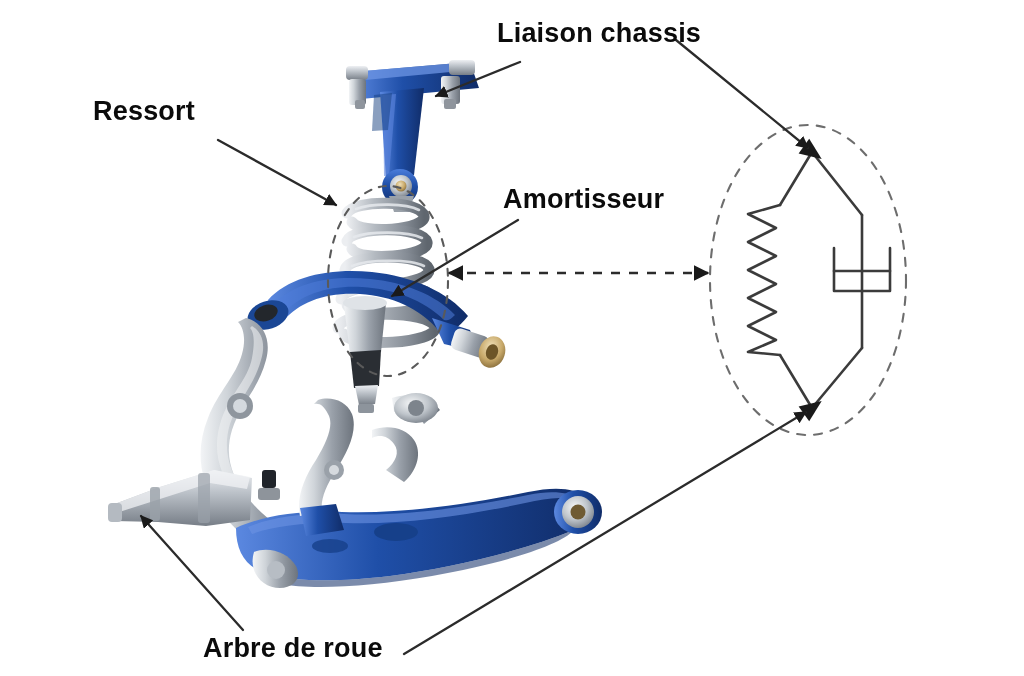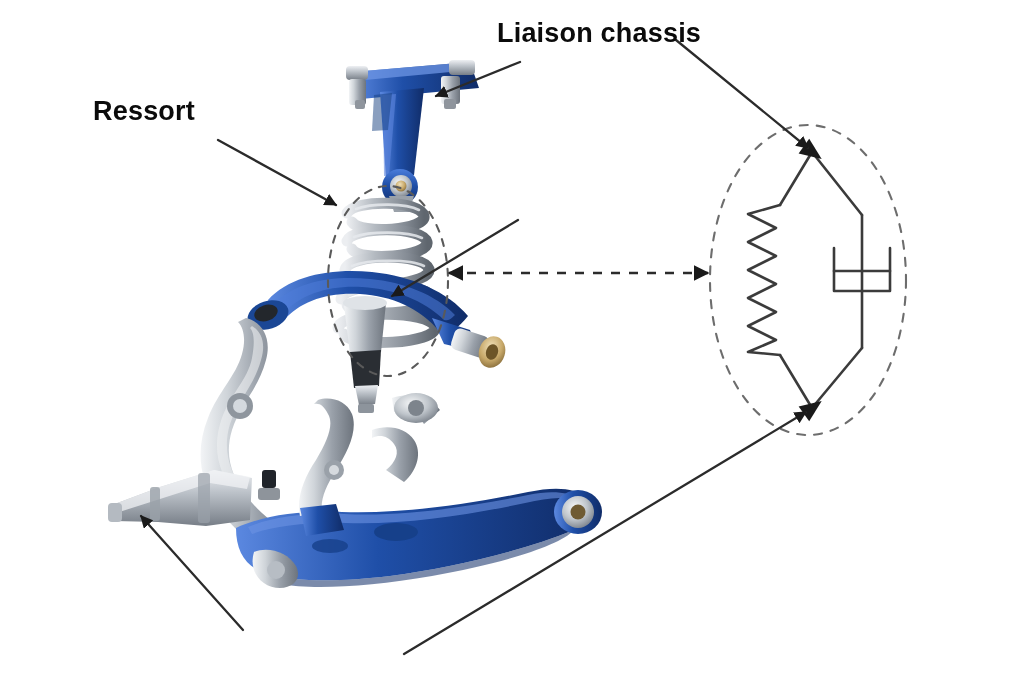--- a/index.html
+++ b/index.html
@@ -254,15 +254,17 @@
       <line x1="518" y1="220" x2="392" y2="296" marker-end="url(#arrowHeadSm)"></line>
       <line x1="243" y1="630" x2="141" y2="516" marker-end="url(#arrowHeadSm)"></line>
       <line x1="404" y1="654" x2="806" y2="412" marker-end="url(#arrowHeadSm)"></line>
     </g>
   </svg>
 
   <div class="label" id="label-liaison-chassis">Liaison chassis</div>
 
   <div class="label" id="label-ressort">Ressort</div>
 
-
+  <div class="label" id="label-amortisseur">Amortisseur</div>
+
+  <div class="label" id="label-arbre-de-roue">Arbre de roue</div>
 
 </div>
 
 </body></html>

